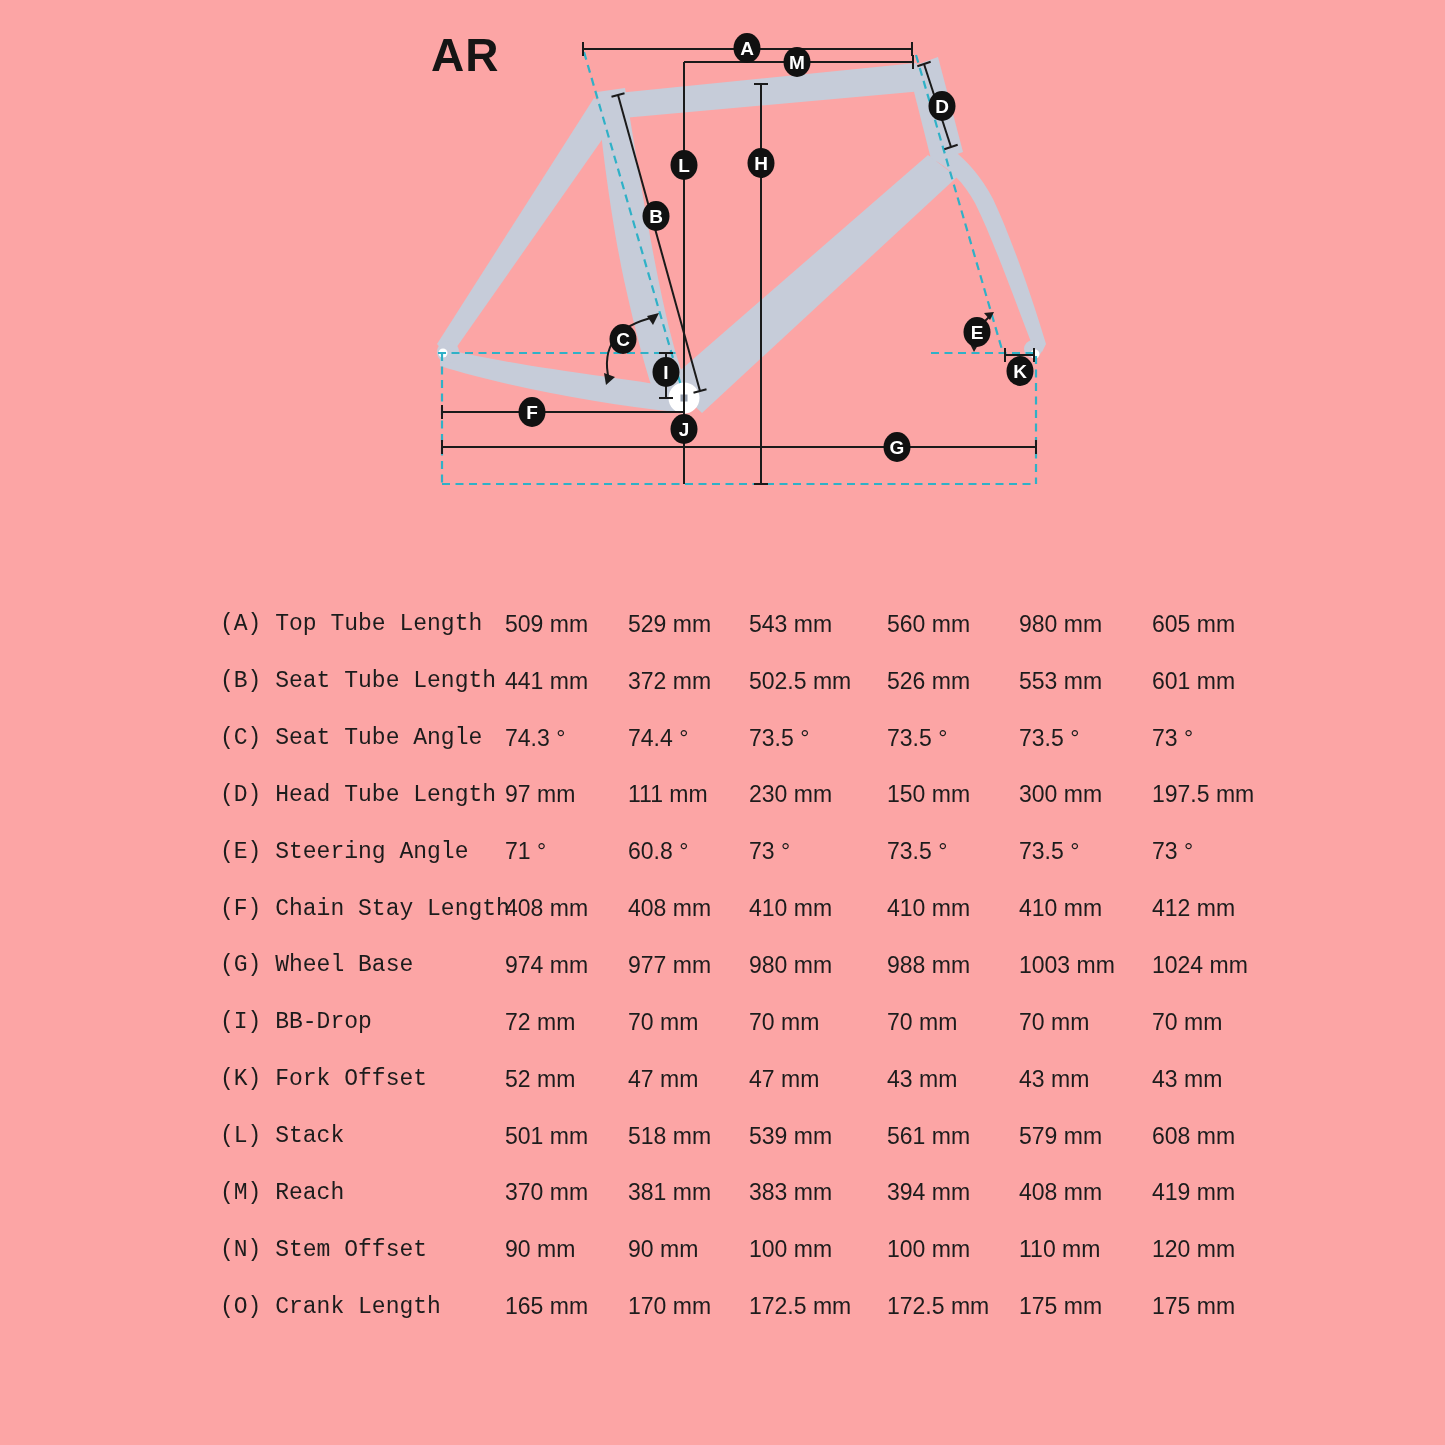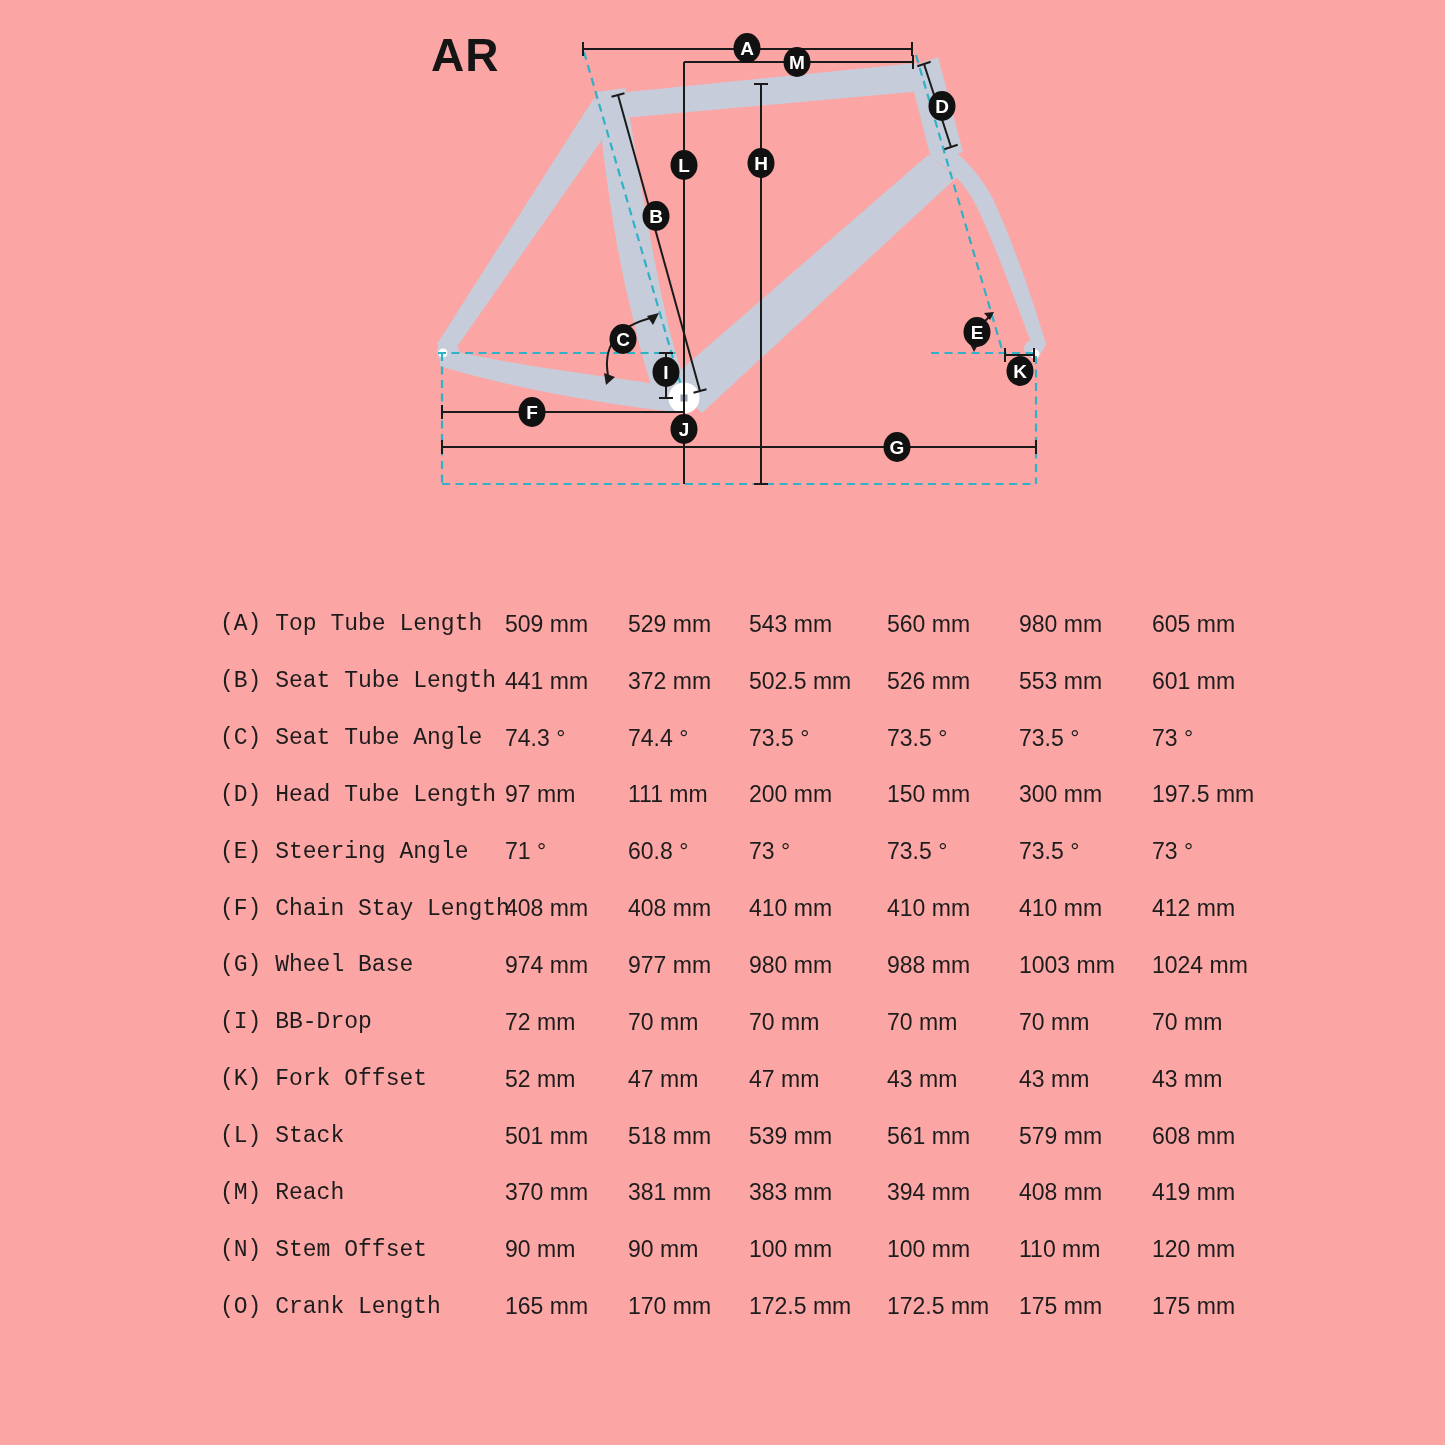--- a/index.html
+++ b/index.html
@@ -191,21 +191,21 @@
           <div class="cell value">74.4 °</div>
           <div class="cell value">73.5 °</div>
           <div class="cell value">73.5 °</div>
           <div class="cell value">73.5 °</div>
           <div class="cell value">73 °</div>
         </div>
         <div class="geo-row">
           <div class="cell row-label">(D) Head Tube Length</div>
           <div class="cell value">97 mm</div>
           <div class="cell value">111 mm</div>
-          <div class="cell value">200 mm</div>
+          <div class="cell value">230 mm</div>
           <div class="cell value">150 mm</div>
           <div class="cell value">300 mm</div>
           <div class="cell value">197.5 mm</div>
         </div>
         <div class="geo-row">
           <div class="cell row-label">(E) Steering Angle</div>
           <div class="cell value">71 °</div>
           <div class="cell value">60.8 °</div>
           <div class="cell value">73 °</div>
           <div class="cell value">73.5 °</div>

